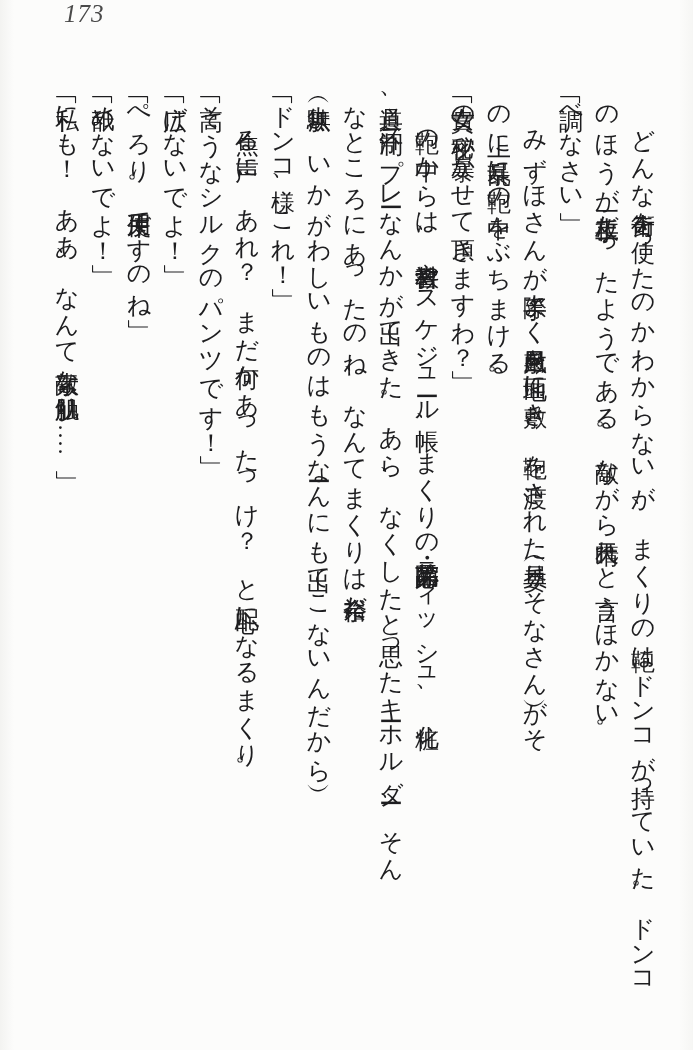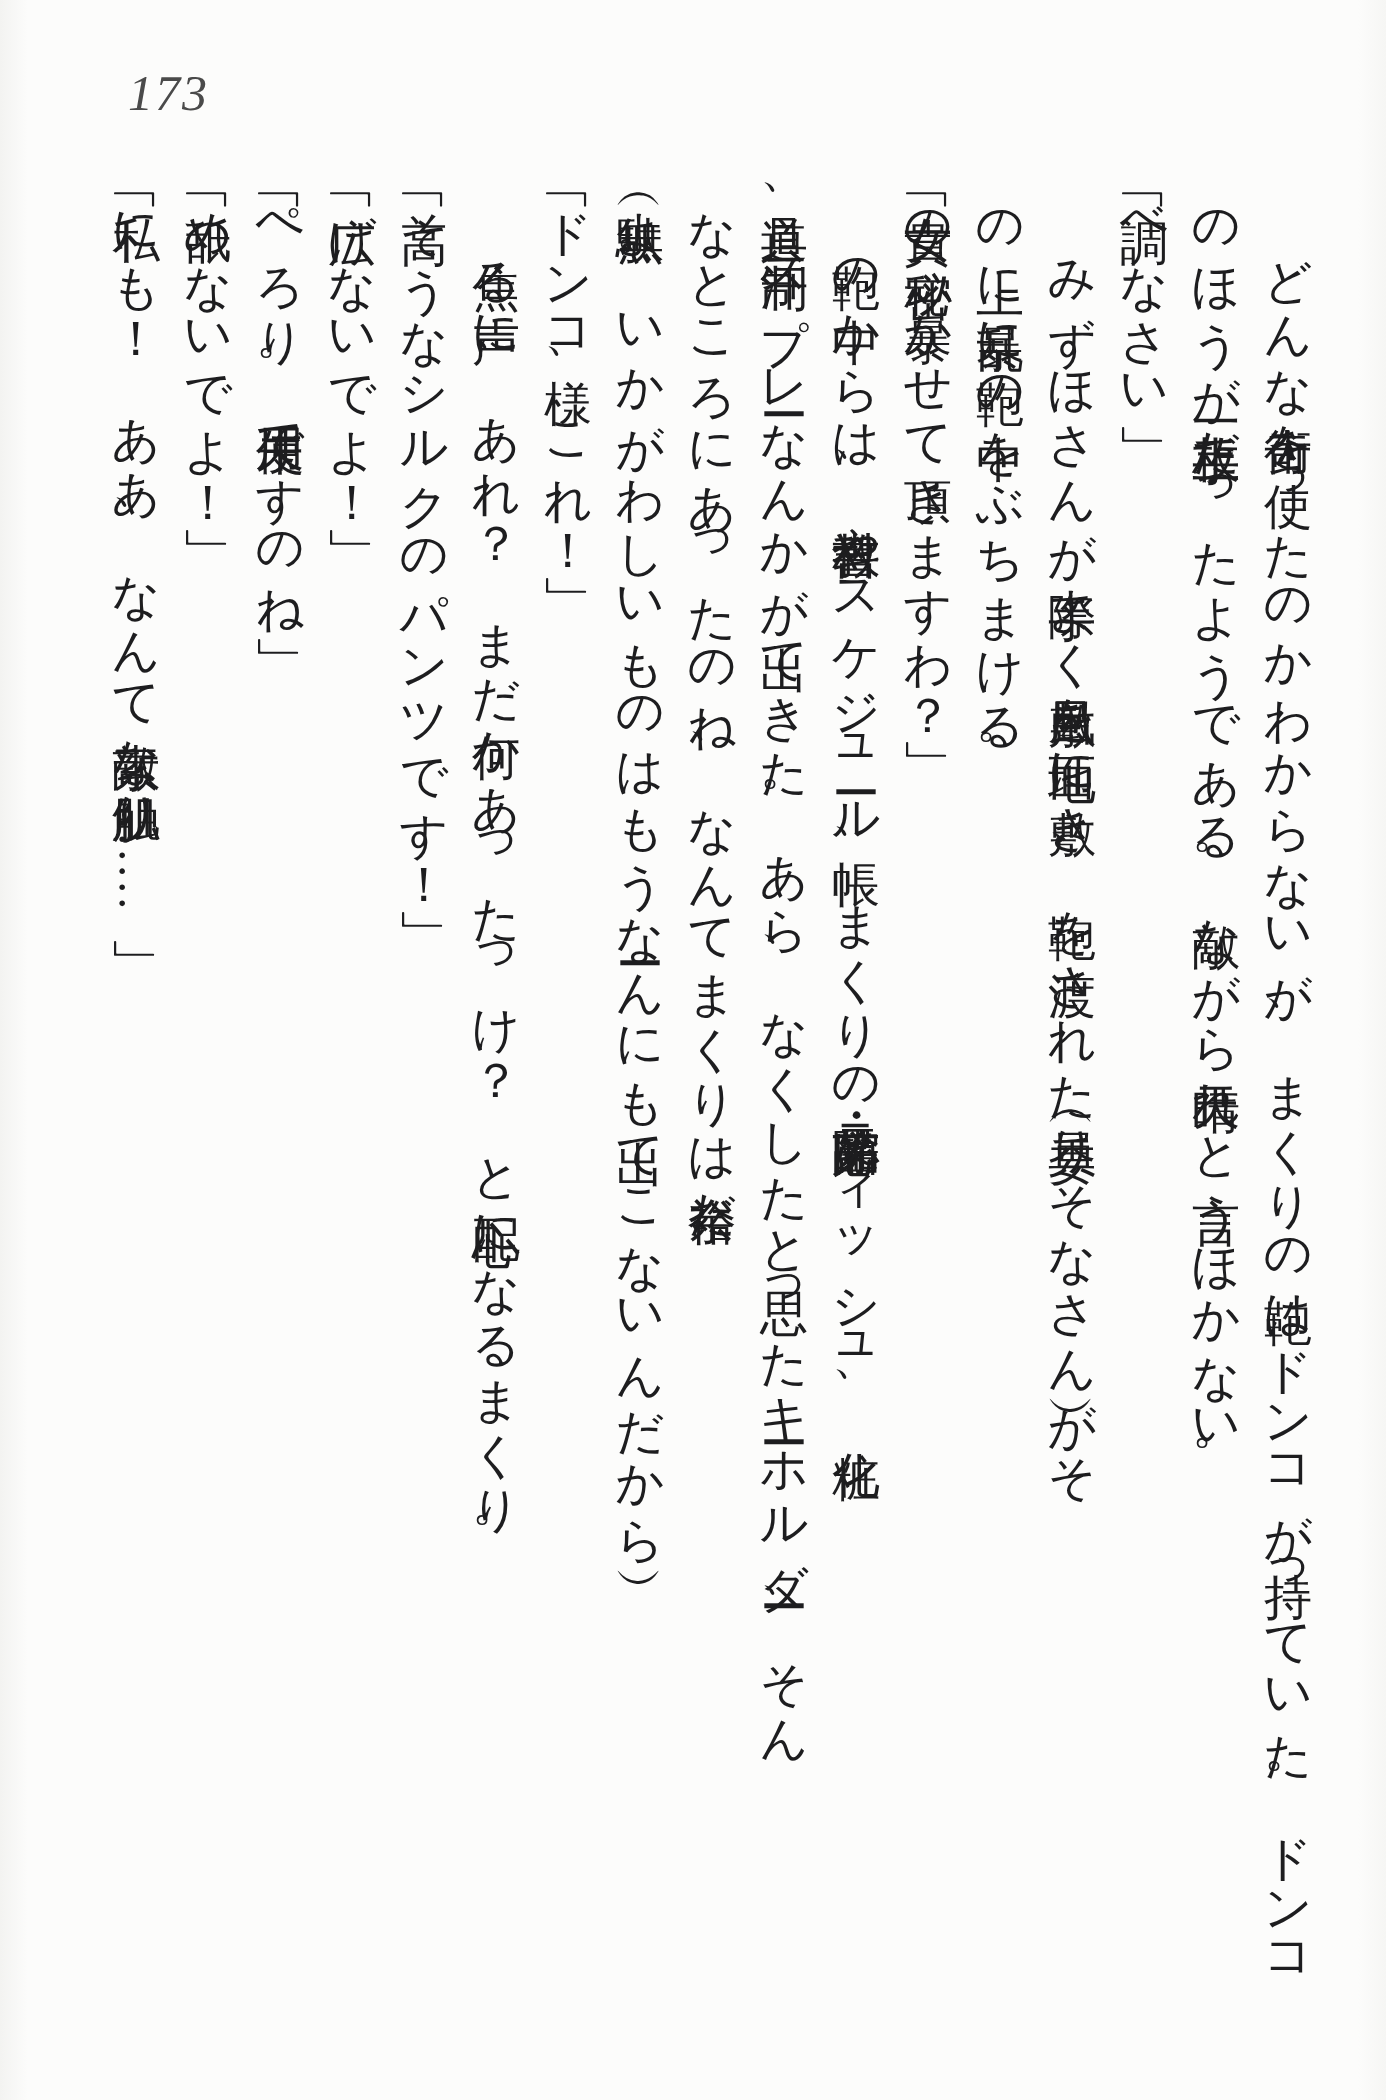--- a/index.html
+++ b/index.html
@@ -13,21 +13,21 @@
     background: #fbfbfa;
     overflow: hidden;
   }
   .scan-page {
     position: absolute;
     inset: 0;
     background: linear-gradient(90deg, #f3f3f1 0px, #fcfcfb 14px, #fcfcfb 679px, #f6f6f4 693px);
   }
   .page-number {
     position: absolute;
-    top: 34px;
+    top: 0;
     left: 64px;
     font-family: "Liberation Serif", "DejaVu Serif", serif;
     font-style: italic;
     font-size: 25px;
     letter-spacing: 1px;
     color: #4a4a4a;
     text-align: right;
   }
   .text-block {
     position: absolute;

